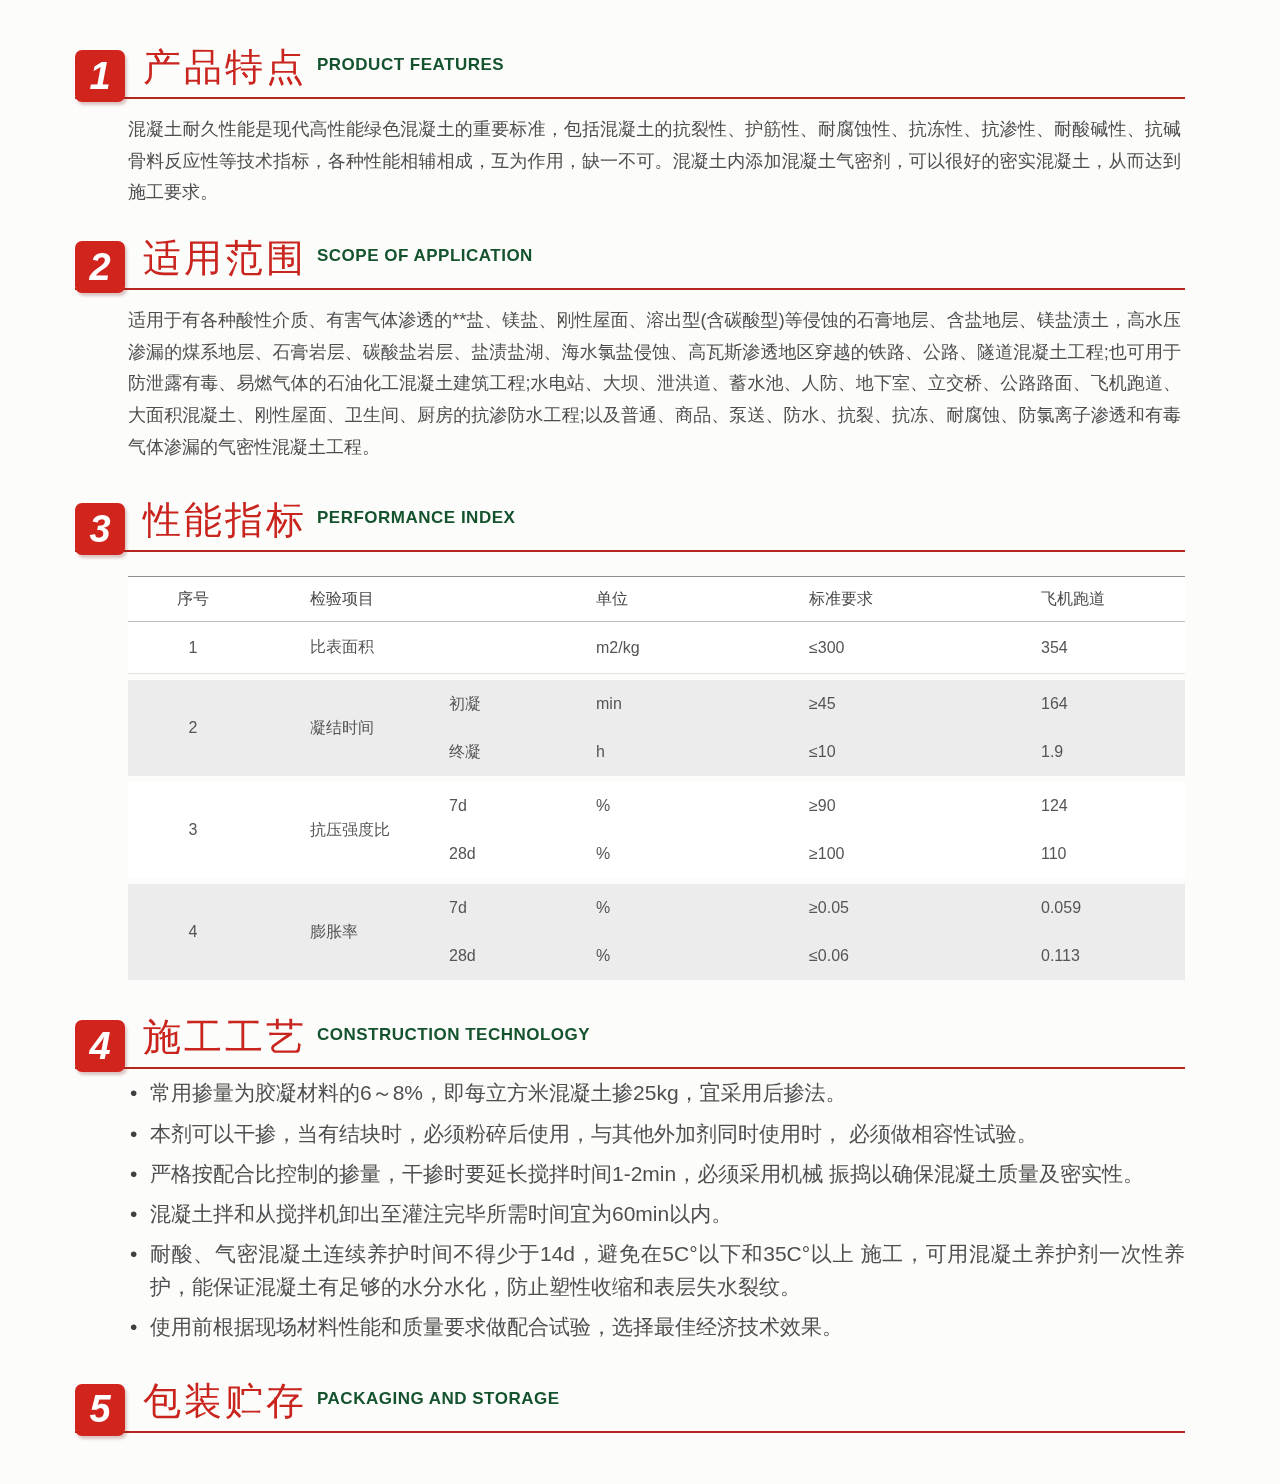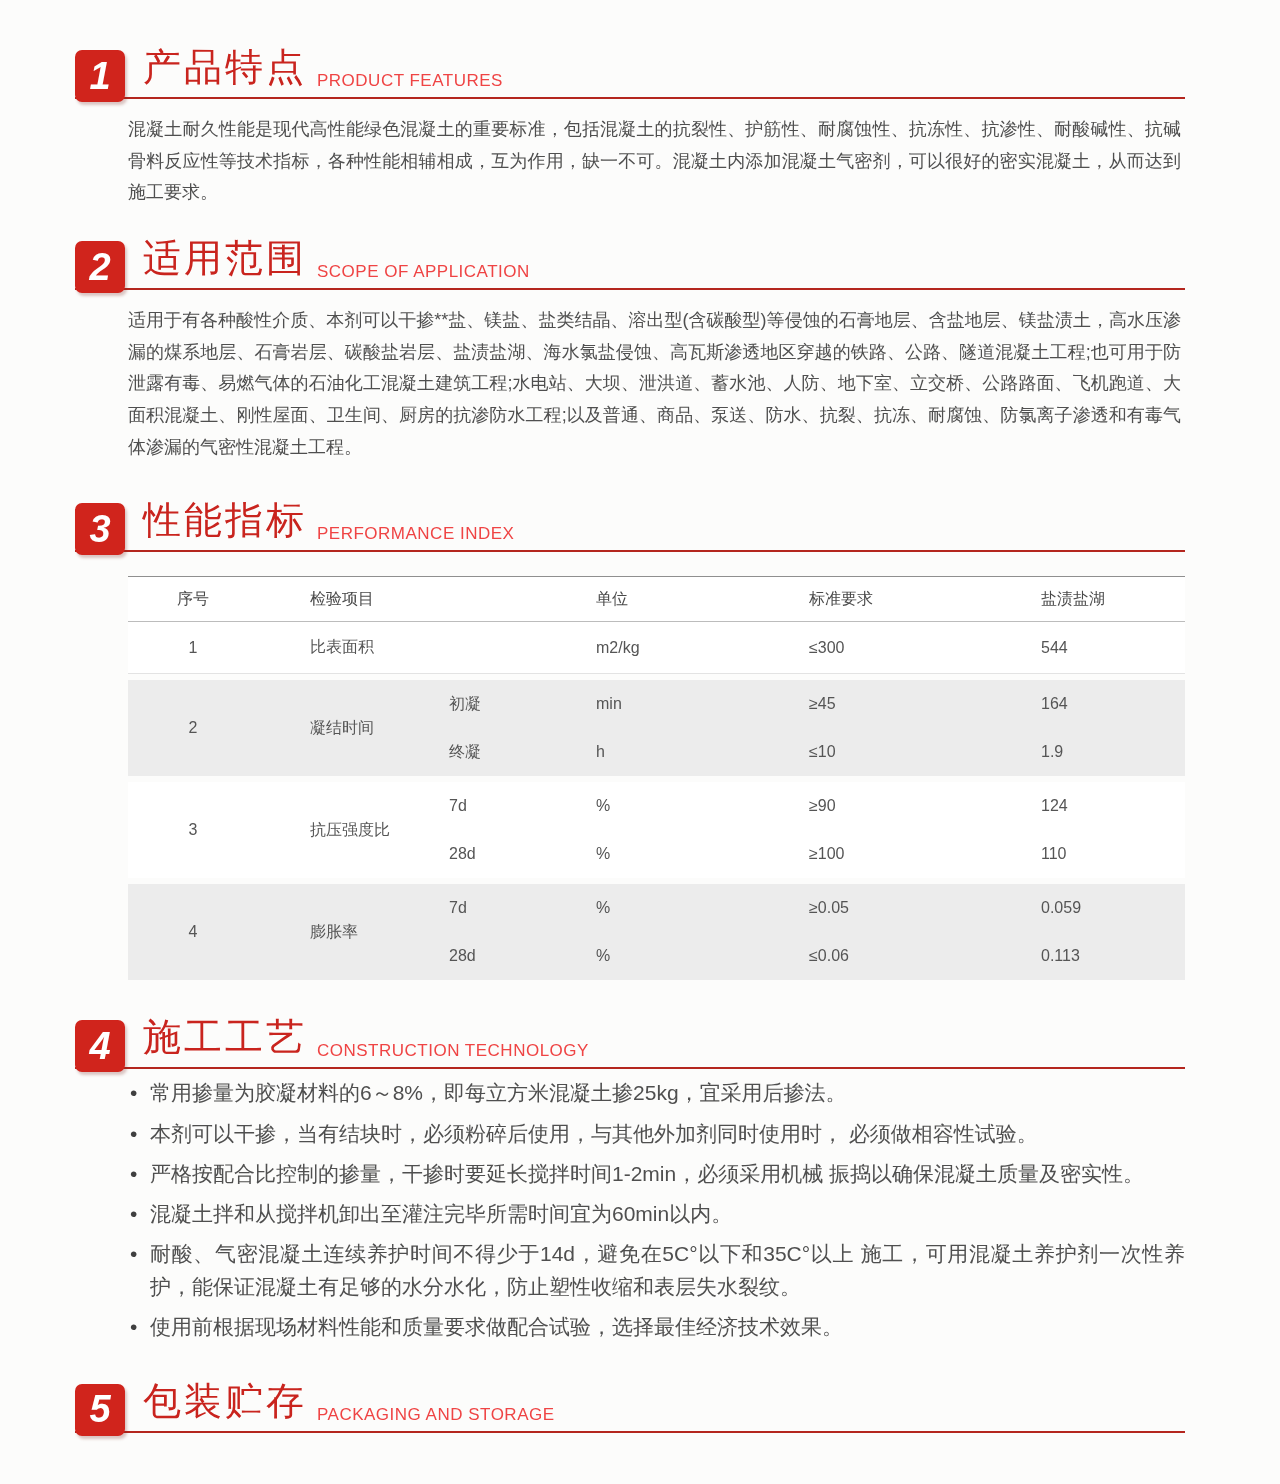--- a/index.html
+++ b/index.html
@@ -40,25 +40,25 @@
     font-size: 38px;
     font-weight: normal;
     color: #c9241e;
     letter-spacing: 3px;
     line-height: 1;
     margin-left: 18px;
     padding-bottom: 11px;
   }
   .en {
     font-size: 17px;
-    font-weight: normal;
-    color: #ef4444;
+    font-weight: bold;
+    color: #14532d;
     letter-spacing: 0.5px;
     margin-left: 10px;
-    padding-bottom: 6px;
+    padding-bottom: 22px;
   }
   
   .para {
     margin: 15px 0 0 53px;
     font-size: 18px;
     line-height: 1.76;
     text-align: justify;
     color: #4f4f4f;
     padding-right: 4px;
   }
@@ -136,46 +136,46 @@
     </div>
     <p class="para">混凝土耐久性能是现代高性能绿色混凝土的重要标准，包括混凝土的抗裂性、护筋性、耐腐蚀性、抗冻性、抗渗性、耐酸碱性、抗碱骨料反应性等技术指标，各种性能相辅相成，互为作用，缺一不可。混凝土内添加混凝土气密剂，可以很好的密实混凝土，从而达到施工要求。</p>
   </section>
 
   <section class="mt30">
     <div class="sec-header">
       <div class="badge">2</div>
       <div class="zh">适用范围</div>
       <div class="en">SCOPE OF APPLICATION</div>
     </div>
-    <p class="para">适用于有各种酸性介质、本剂可以干掺**盐、镁盐、盐类结晶、溶出型(含碳酸型)等侵蚀的石膏地层、含盐地层、镁盐渍土，高水压渗漏的煤系地层、石膏岩层、碳酸盐岩层、盐渍盐湖、海水氯盐侵蚀、高瓦斯渗透地区穿越的铁路、公路、隧道混凝土工程;也可用于防泄露有毒、易燃气体的石油化工混凝土建筑工程;水电站、大坝、泄洪道、蓄水池、人防、地下室、立交桥、公路路面、飞机跑道、大面积混凝土、刚性屋面、卫生间、厨房的抗渗防水工程;以及普通、商品、泵送、防水、抗裂、抗冻、耐腐蚀、防氯离子渗透和有毒气体渗漏的气密性混凝土工程。</p>
+    <p class="para">适用于有各种酸性介质、有害气体渗透的**盐、镁盐、刚性屋面、溶出型(含碳酸型)等侵蚀的石膏地层、含盐地层、镁盐渍土，高水压渗漏的煤系地层、石膏岩层、碳酸盐岩层、盐渍盐湖、海水氯盐侵蚀、高瓦斯渗透地区穿越的铁路、公路、隧道混凝土工程;也可用于防泄露有毒、易燃气体的石油化工混凝土建筑工程;水电站、大坝、泄洪道、蓄水池、人防、地下室、立交桥、公路路面、飞机跑道、大面积混凝土、刚性屋面、卫生间、厨房的抗渗防水工程;以及普通、商品、泵送、防水、抗裂、抗冻、耐腐蚀、防氯离子渗透和有毒气体渗漏的气密性混凝土工程。</p>
   </section>
 
   <section class="mt38">
     <div class="sec-header">
       <div class="badge">3</div>
       <div class="zh">性能指标</div>
       <div class="en">PERFORMANCE INDEX</div>
     </div>
 
     <div class="ptable">
 
       <div class="trow thead r-white">
         <div class="c-no">序号</div>
         <div class="c-item span2">检验项目</div>
         <div class="c-unit">单位</div>
         <div class="c-std">标准要求</div>
-        <div class="c-res">盐渍盐湖</div>
+        <div class="c-res">飞机跑道</div>
       </div>
 
       <div class="trow row1 r-white">
         <div class="c-no">1</div>
         <div class="c-item span2">比表面积</div>
         <div class="c-unit">m2/kg</div>
         <div class="c-std">≤300</div>
-        <div class="c-res">544</div>
+        <div class="c-res">354</div>
       </div>
 
       <div class="tgroup r-gray">
         <div class="c-no rspan">2</div>
         <div class="c-item rspan">凝结时间</div>
         <div class="c-sub">初凝</div>
         <div class="c-unit">min</div>
         <div class="c-std">≥45</div>
         <div class="c-res">164</div>
         <div class="c-sub">终凝</div>

